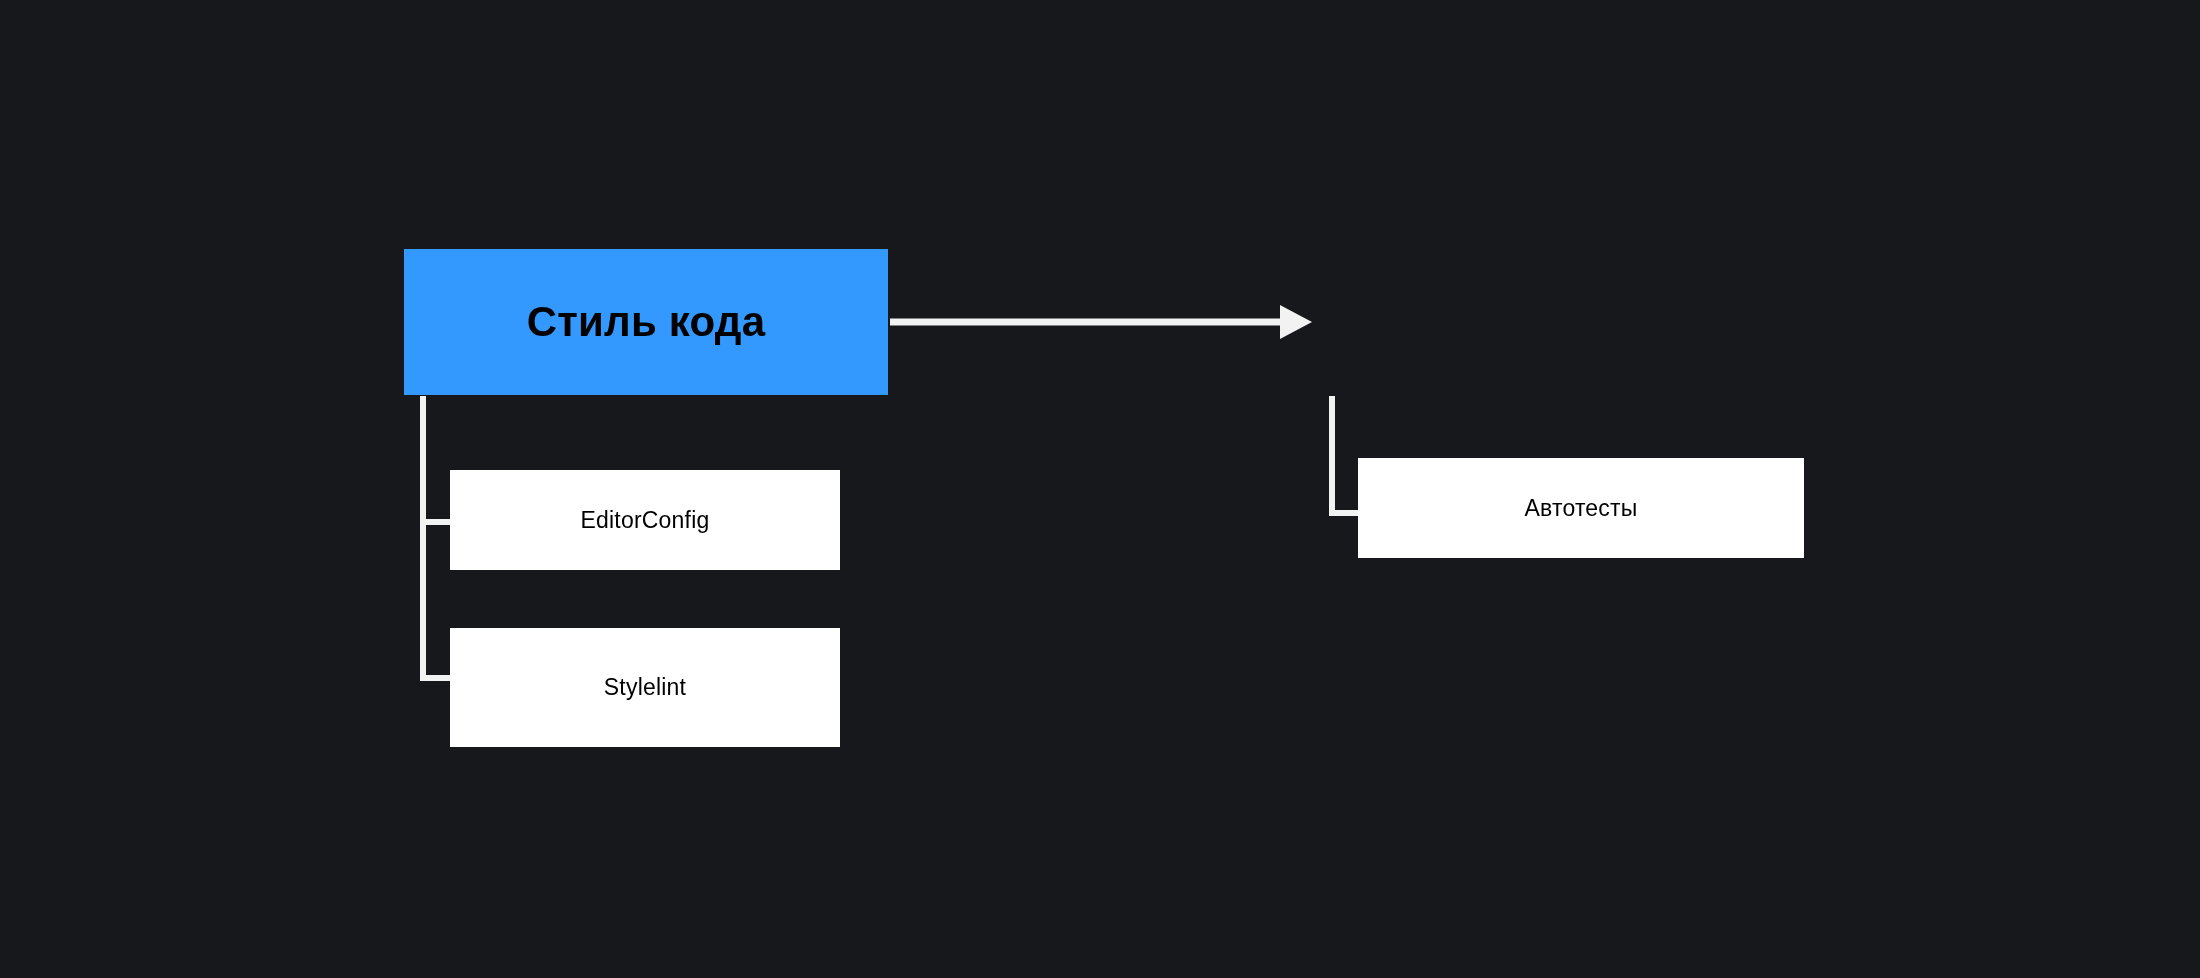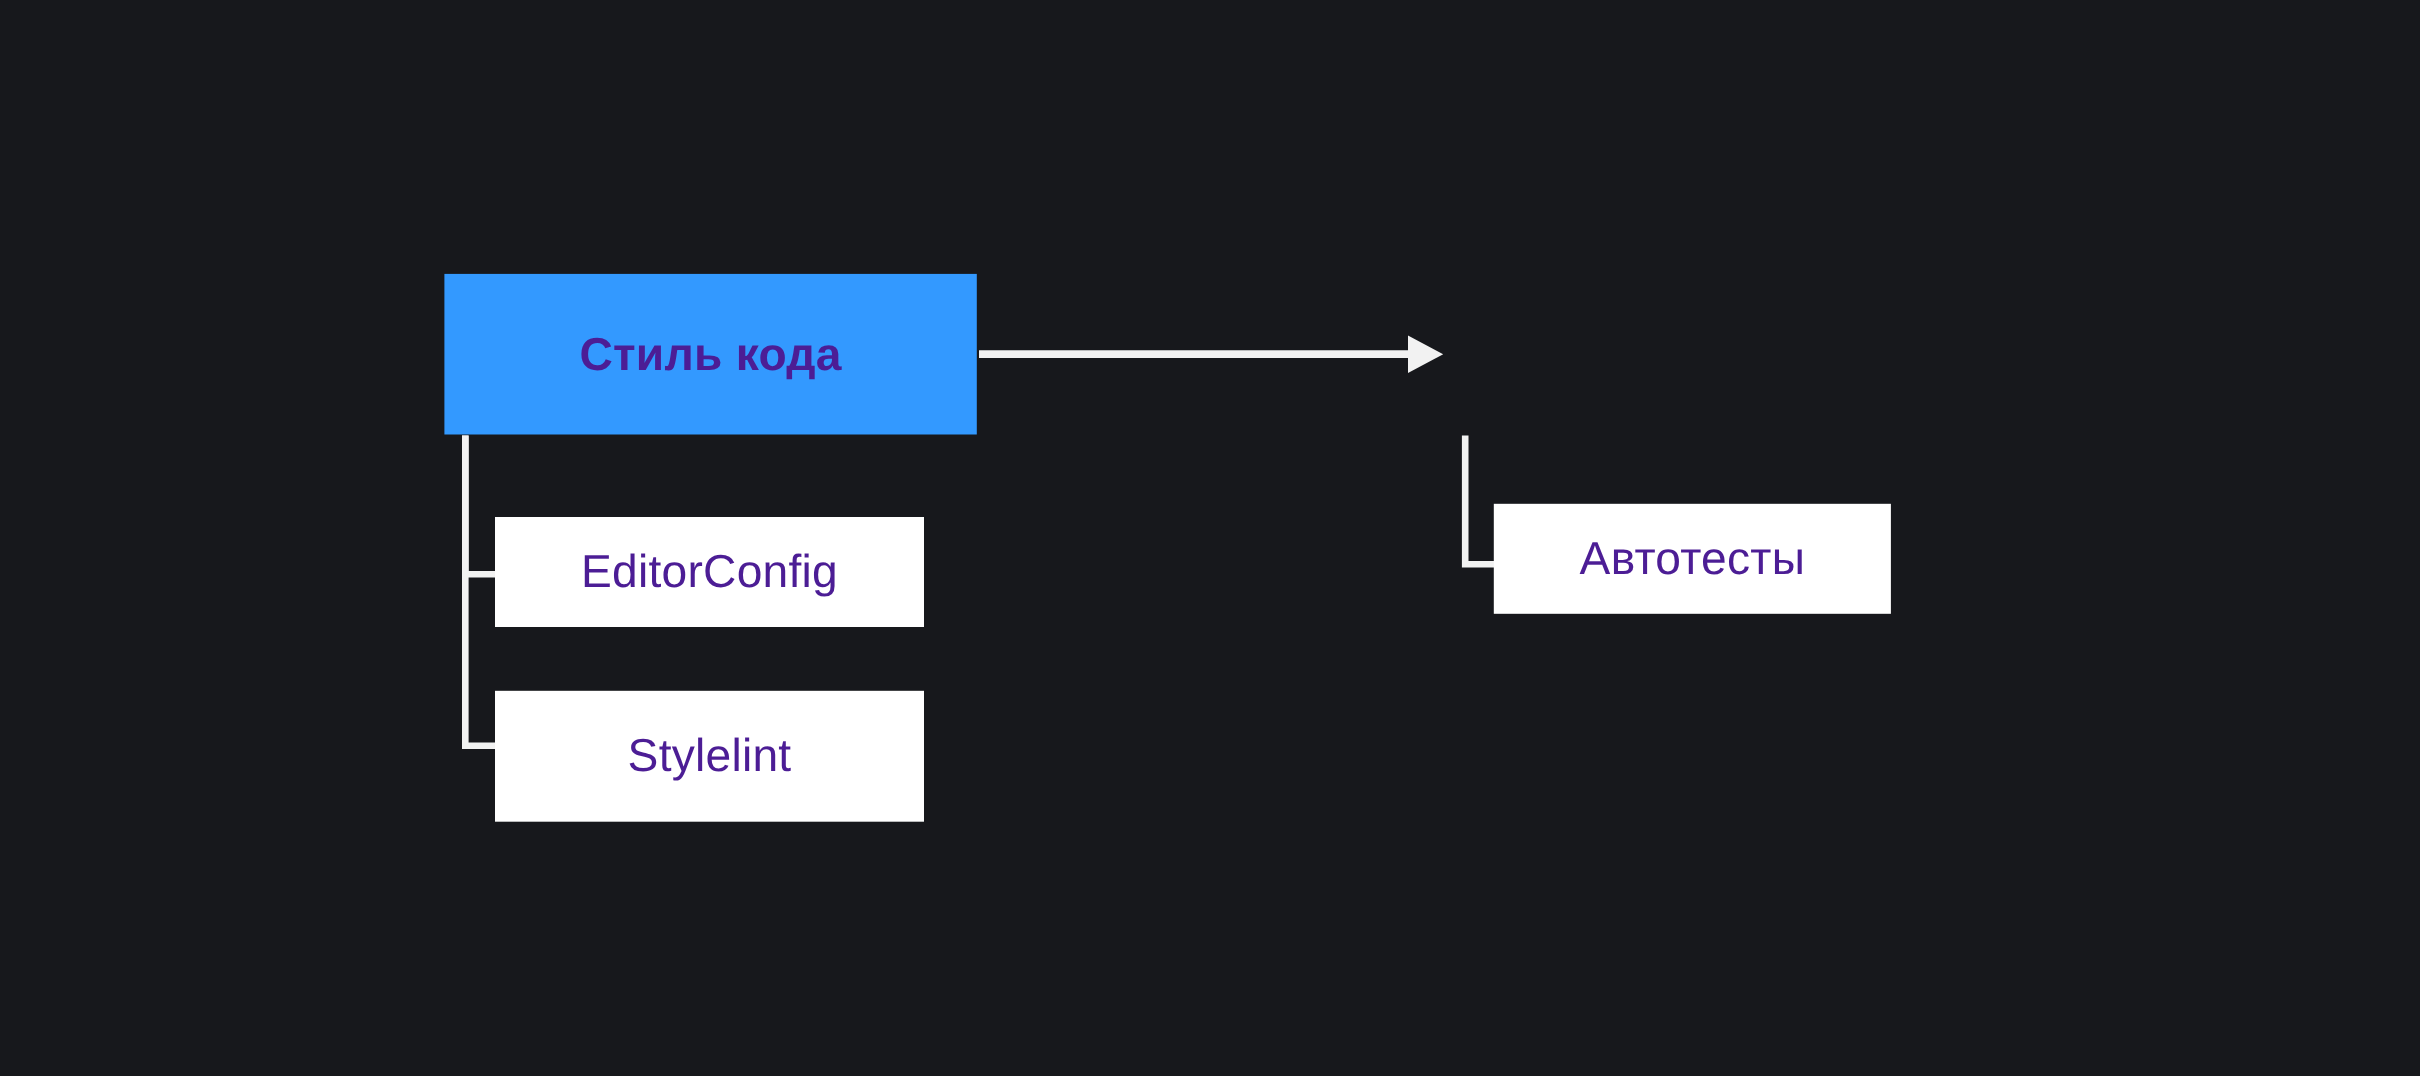--- a/index.html
+++ b/index.html
@@ -18,31 +18,31 @@
     background: #17181c;
     overflow: hidden;
   }
   .node {
     position: absolute;
     box-sizing: border-box;
     display: flex;
     align-items: center;
     justify-content: center;
     text-align: center;
-    color: #4c1d95;
+    color: #000000;
     line-height: 1.15;
     user-select: none;
   }
   .node-primary {
     font-size: 42px;
     font-weight: 700;
     letter-spacing: 0.2px;
   }
   .node-leaf {
-    font-size: 42px;
+    font-size: 23px;
     font-weight: 400;
     letter-spacing: 0.2px;
     background: #ffffff;
   }
   .connector-layer {
     position: absolute;
     left: 0;
     top: 0;
     width: 2200px;
     height: 978px;
@@ -80,17 +80,17 @@
 
 
   <div class="node node-leaf" style="left:450px; top:470px; width:390px; height:100px;">
     <span>EditorConfig</span>
   </div>
 
   <div class="node node-leaf" style="left:450px; top:628px; width:390px; height:119px;">
     <span>Stylelint</span>
   </div>
 
-  <div class="node node-leaf" style="left:1358px; top:458px; width:361px; height:100px;">
+  <div class="node node-leaf" style="left:1358px; top:458px; width:446px; height:100px;">
     <span>Автотесты</span>
   </div>
 
 </div>
 
 </body></html>

